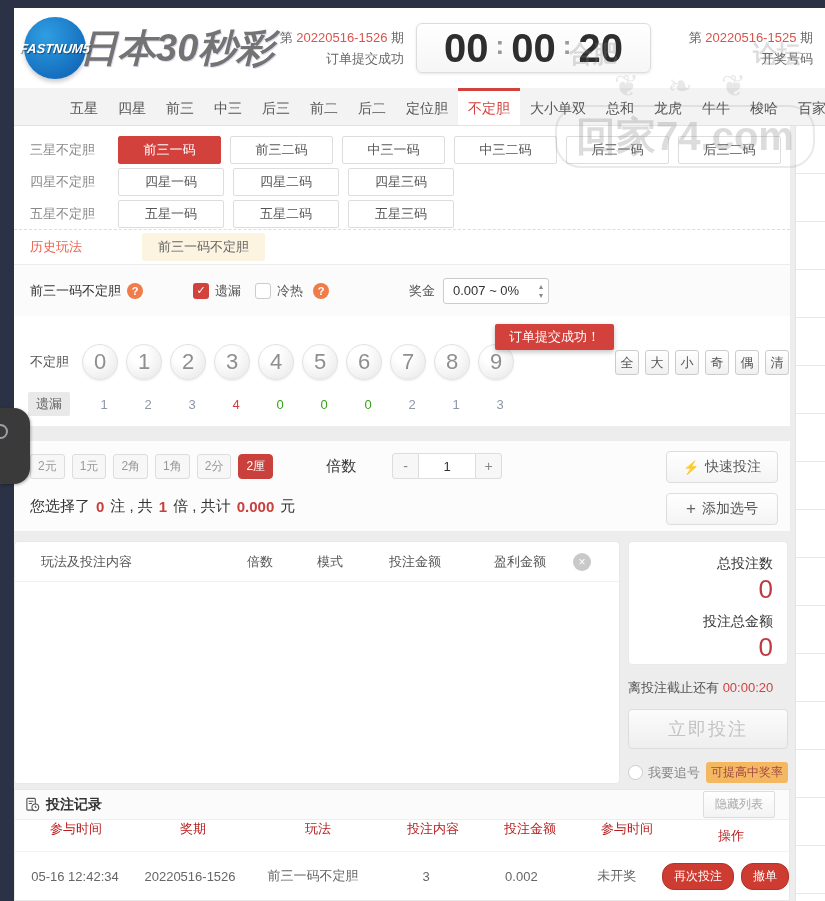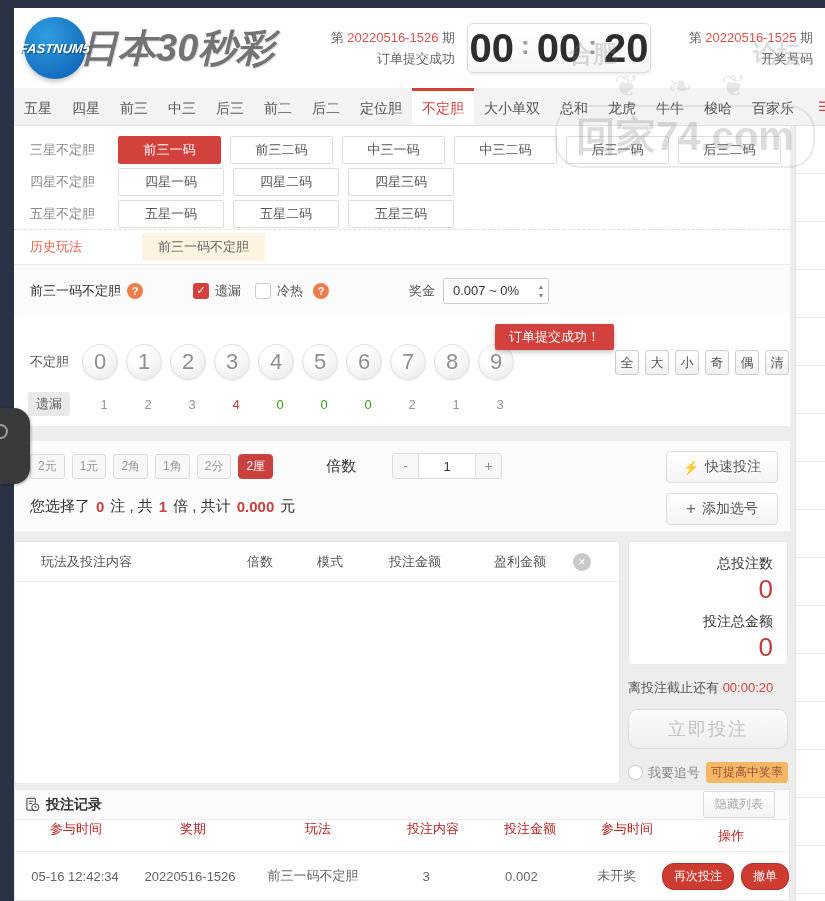--- a/index.html
+++ b/index.html
@@ -8,26 +8,26 @@
   .content-bg { position:absolute; left:14px; top:8px; width:811px; height:893px; background:#ededed; }
 
   
   .hdr { position:absolute; left:14px; top:8px; width:811px; height:80px; background:#fff; display:flex; align-items:center; }
   .logo { display:flex; align-items:center; margin-left:10px; width:238px; }
   .logo-circle { width:62px; height:62px; border-radius:50%; background:radial-gradient(circle at 35% 30%, #2f9ee2, #0a5cb0); display:flex; align-items:center; justify-content:center; flex-shrink:0; box-shadow:0 3px 4px rgba(0,0,0,.2); }
   .logo-fast { color:#fff; font-style:italic; font-weight:bold; font-size:13px; text-shadow:1px 1px 1px rgba(0,0,0,.45); transform:skewX(-6deg); }
   .logo-title { font-size:38px; font-weight:bold; font-style:italic; color:#737373; margin-left:-6px; text-shadow:1px 1px 0 #d9d9ec; white-space:nowrap; }
   .issue-left { margin-left:auto; text-align:right; font-size:13px; color:#666; line-height:21px; white-space:nowrap; }
   .red-num { color:#d9534f; }
-  .timer { width:184px; height:50px; border:1px solid #ddd; border-radius:6px; background:linear-gradient(#ffffff,#f6f6f6); box-shadow:0 1px 3px rgba(0,0,0,.10); display:flex; align-items:center; justify-content:center; margin:0 12px; font-weight:bold; font-size:40px; color:#2e2e2e; flex-shrink:0; }
+  .timer { width:235px; height:50px; border:1px solid #ddd; border-radius:6px; background:linear-gradient(#ffffff,#f6f6f6); box-shadow:0 1px 3px rgba(0,0,0,.10); display:flex; align-items:center; justify-content:center; margin:0 12px; font-weight:bold; font-size:40px; color:#2e2e2e; flex-shrink:0; }
   .timer .colon { color:#999; font-size:26px; margin:0 7px; padding-bottom:5px; font-weight:bold; }
   .issue-right { text-align:right; font-size:13px; color:#666; line-height:21px; margin-right:12px; min-width:150px; white-space:nowrap; }
 
   
-  .nav { position:absolute; left:14px; top:88px; width:811px; height:38px; background:#f3f3f3; border-bottom:1px solid #e2e2e2; display:flex; font-size:14px; color:#555; }
+  .nav { position:absolute; left:14px; top:88px; width:811px; height:38px; background:#f3f3f3; border-bottom:1px solid #e2e2e2; display:flex; font-size:14px; color:#555;padding-left:46px; }
   .nav-item { padding:0 10px; line-height:34px; border-top:3px solid transparent; cursor:pointer; white-space:nowrap; }
   .nav-item.active { background:#fff; color:#d2413c; border-top-color:#d2413c; }
   .nav-more { margin-left:auto; color:#d2413c; padding:0 14px; line-height:35px; display:flex; align-items:center; gap:4px; cursor:pointer; }
   .more-icon { font-size:13px; }
 
   
   .main { position:absolute; left:14px; top:126px; width:776px; }
 
   .sec-plays { height:103px; background:#fff; padding:9px 0 0 16px; }
   .play-row { display:flex; align-items:center; height:30px; margin-bottom:2px; }
@@ -88,21 +88,21 @@
   .slip-h:nth-child(4){ width:100px; }
   .slip-h:nth-child(5){ width:110px; }
   .slip-close { position:absolute; right:28px; top:11px; width:18px; height:18px; border-radius:50%; background:#c9c9c9; color:#fff; font-size:12px; display:flex; align-items:center; justify-content:center; cursor:pointer; }
 
   .right-panel { width:160px; margin-left:8px; display:flex; flex-direction:column; }
   .stats-card { background:#fff; border:1px solid #e9e9e9; border-radius:4px; padding:13px 14px 8px; text-align:right; height:124px; }
   .stat-label { font-size:14px; color:#333; }
   .stat-value { font-size:26px; color:#bf3a41; margin:2px 0 10px; line-height:28px; }
   .deadline { margin-top:14px; font-size:13px; color:#555; }
   .deadline .red-num { color:#d2413c; }
-  .bet-now { margin-top:12px; height:40px; border:1px solid #ddd; border-radius:10px; background:linear-gradient(#fcfcfc,#eeeeee); color:#c3c3c3; font-size:18px; display:flex; align-items:center; justify-content:center; letter-spacing:2px; cursor:pointer; }
+  .bet-now { margin-top:12px; height:40px; border:1px solid #ddd; border-radius:4px; background:linear-gradient(#fcfcfc,#eeeeee); color:#c3c3c3; font-size:18px; display:flex; align-items:center; justify-content:center; letter-spacing:2px; cursor:pointer; }
   .chase-row { margin-top:13px; display:flex; align-items:center; font-size:13px; color:#888; }
   .radio { width:15px; height:15px; border-radius:50%; border:1px solid #ccc; background:#fff; margin-right:5px; cursor:pointer; flex-shrink:0; }
   .chase-badge { margin-left:6px; background:#f4b762; color:#a14a42; font-size:12px; padding:2px 5px; border-radius:3px; white-space:nowrap; }
 
   .sec-records { background:#fff; border:1px solid #e8e8e8; height:112px; overflow:hidden; }
   .rec-title-bar { height:30px; display:flex; align-items:center; padding:0 10px; border-bottom:1px solid #eee; background:#fbfbfb; }
   .rec-title { font-size:14px; font-weight:bold; color:#333; margin-left:6px; }
   .hide-btn { margin-left:auto; margin-right:4px; border:1px solid #ddd; background:linear-gradient(#fff,#f3f3f3); color:#aaa; font-size:12px; padding:4px 11px; border-radius:2px; cursor:pointer; }
   .rec-head { height:32px; display:flex; font-size:13px; color:#b91c1c; border-bottom:1px solid #f2f2f2; }
   .rec-row { height:48px; display:flex; align-items:center; font-size:13px; color:#666; }

